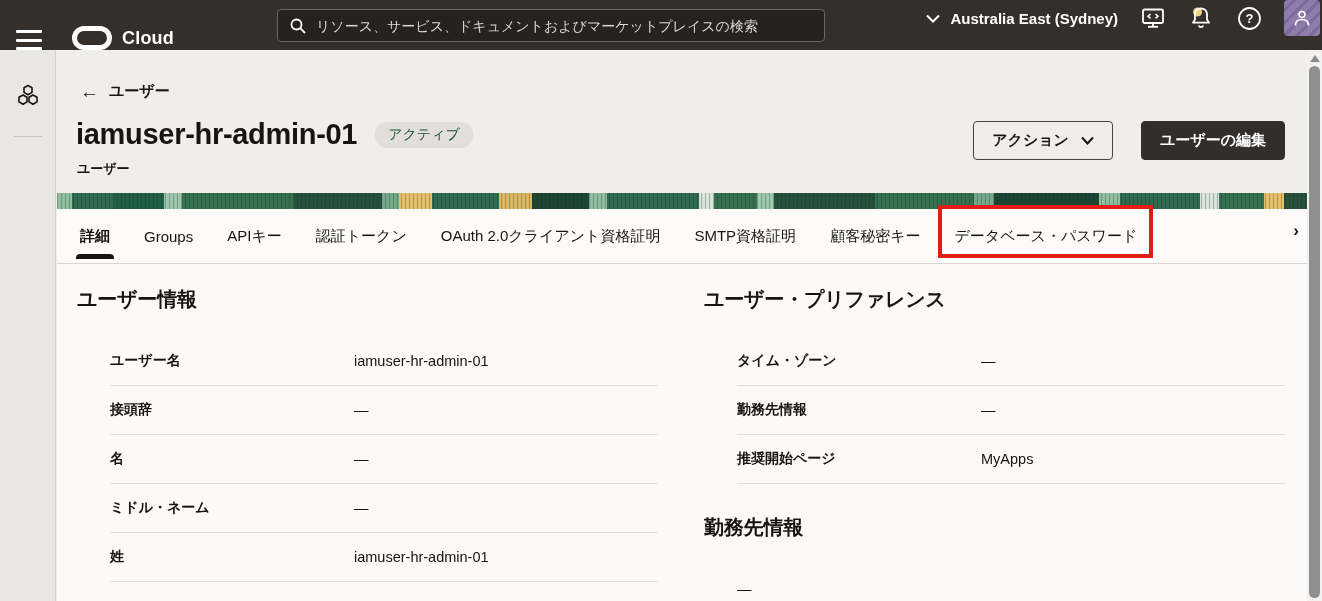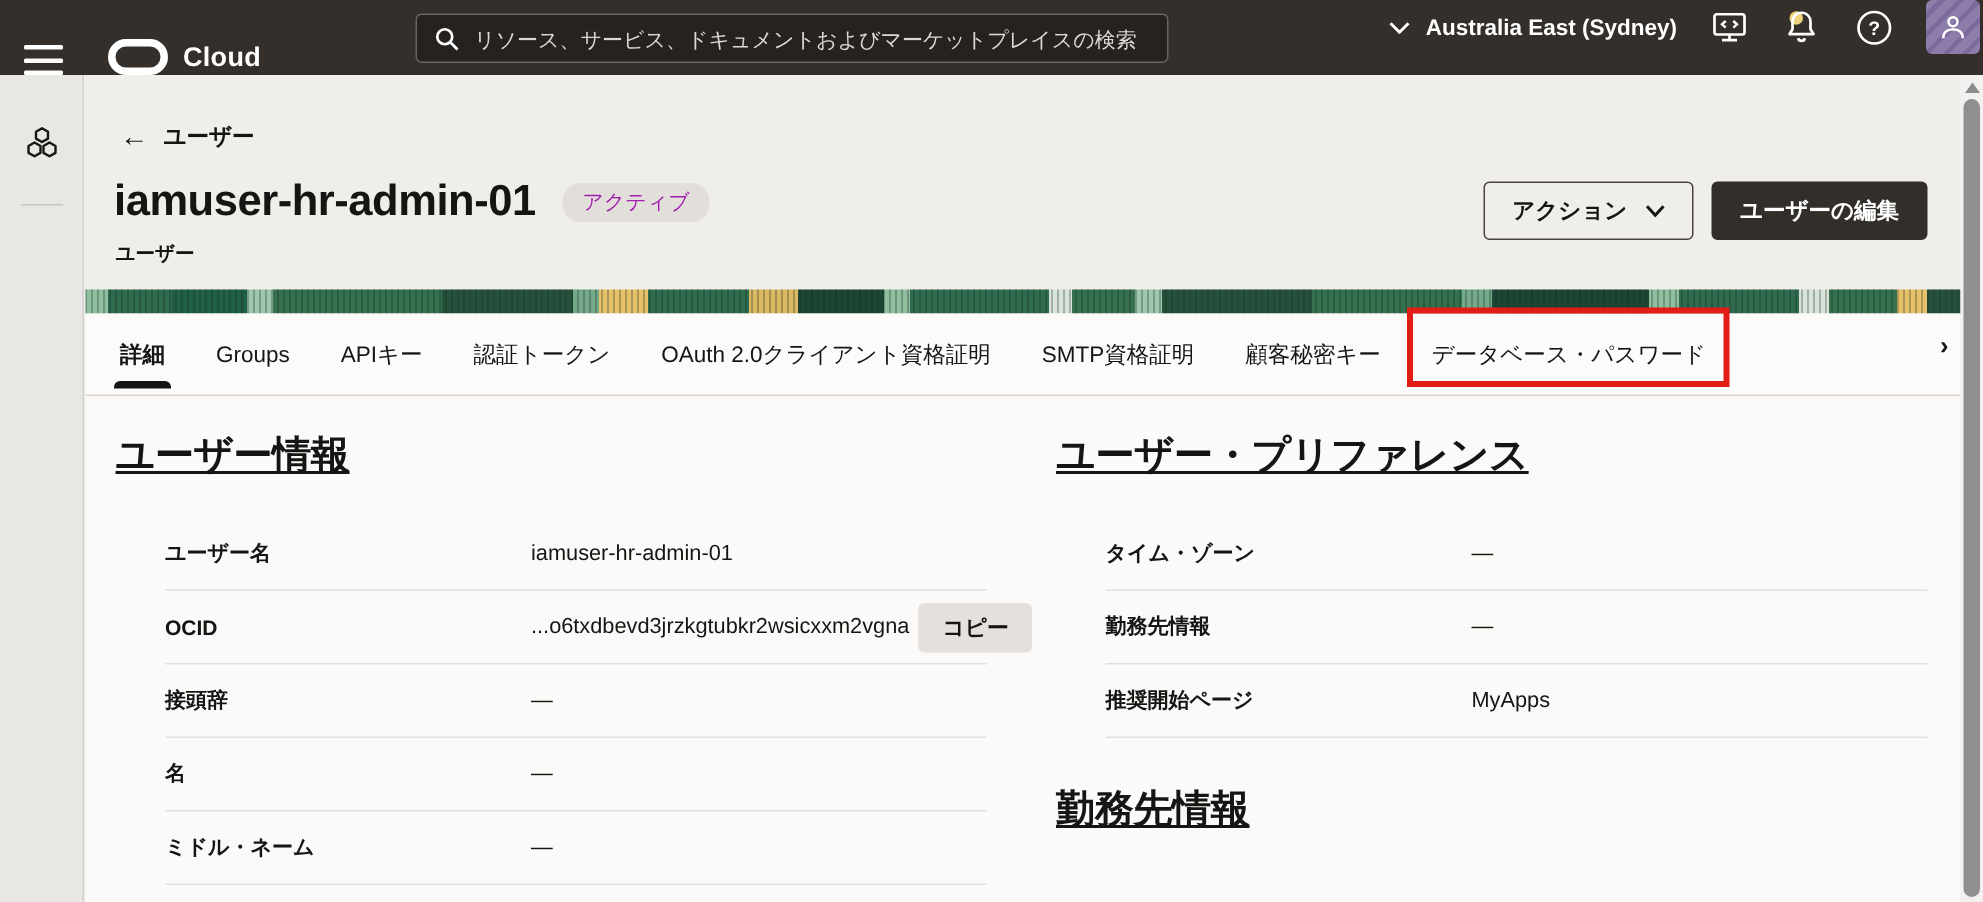--- a/index.html
+++ b/index.html
@@ -6,21 +6,21 @@
   html,body { width:1322px; height:601px; overflow:hidden; }
   body { font-family:"Liberation Sans","DejaVu Sans",sans-serif; background:#f1efec; color:#161513; }
 
   
   .topbar { position:absolute; top:0; left:0; width:1322px; height:50px; background:#342f2a; display:flex; align-items:flex-end; }
   .hamburger { width:28px; height:20px; margin-left:16px; display:flex; flex-direction:column; justify-content:space-between; cursor:pointer; }
   .hamburger span { display:block; height:3px; width:26px; background:#fff; border-radius:1px; }
   .brand { display:flex; align-items:center; margin-left:28px; }
   .oracle-o { width:40px; height:24px; border:5px solid #fff; border-radius:12px; }
   .brand-text { color:#fff; font-size:18px; font-weight:700; margin-left:10px; letter-spacing:.2px; }
-  .searchbox { position:absolute; left:277px; top:9px; width:502px; height:33px; background:#262220; border:1px solid #6b6560; border-radius:4px; display:flex; align-items:center; padding:0 12px; }
+  .searchbox { position:absolute; left:277px; top:9px; width:548px; height:33px; background:#262220; border:1px solid #6b6560; border-radius:4px; display:flex; align-items:center; padding:0 12px; }
   .searchbox svg { flex:none; }
   .searchbox input { background:transparent; border:none; outline:none; color:#e8e6e3; font-size:14px; margin-left:10px; width:100%; font-family:inherit; }
   .searchbox input::placeholder { color:#dcd9d5; opacity:1; }
   .topbar-right { position:absolute; right:2px; top:0; height:36px; display:flex; align-items:center; gap:22px; }
   .region { display:flex; align-items:center; gap:10px; color:#fff; font-size:15px; font-weight:700; cursor:pointer; }
   .tb-icon { width:26px; height:26px; display:flex; align-items:center; justify-content:center; cursor:pointer; position:relative; }
   .avatar { width:36px; height:36px; border-radius:4px; cursor:pointer; position:relative; overflow:hidden;
             background:repeating-linear-gradient(135deg,#8e7cab 0 6px,#7d6a9d 6px 9px); }
   .avatar svg { position:absolute; left:50%; top:50%; transform:translate(-50%,-50%); }
 
@@ -34,23 +34,23 @@
   .scroll-up { width:0; height:0; border-left:5px solid transparent; border-right:5px solid transparent; border-bottom:7px solid #8c8c8c; margin:5px auto 4px; }
   .scroll-thumb { width:11px; margin:0 auto; height:532px; background:#8f8f8f; border-radius:6px; }
 
   
   .main { position:absolute; top:50px; left:57px; right:15px; height:551px; background:#f0eeeb; }
   .page-head { position:relative; height:143px; }
   .back-row { position:absolute; left:23px; top:32px; display:flex; align-items:center; gap:10px; font-size:15px; font-weight:700; cursor:pointer; }
   .back-arrow { font-size:19px; line-height:1; }
   .title-row { position:absolute; left:19px; top:68px; display:flex; align-items:center; gap:18px; }
   .page-title { font-size:29px; font-weight:700; letter-spacing:-.3px; }
-  .status-badge { background:#e2dfdb; color:#a21caf; border-radius:12px; padding:4px 13px; font-size:14px; }
+  .status-badge { background:#e2dfdb; color:#14532d; border-radius:12px; padding:4px 13px; font-size:14px; }
   .page-sub { position:absolute; left:20px; top:110px; font-size:13px; font-weight:700; }
-  .head-buttons { position:absolute; right:22px; top:71px; display:flex; gap:12px; }
+  .head-buttons { position:absolute; right:22px; top:71px; display:flex; gap:28px; }
   .btn-outline { background:transparent; border:1px solid #474340; border-radius:4px; height:39px; padding:0 18px; font-size:15px; font-weight:700; color:#161513; display:flex; align-items:center; gap:12px; cursor:pointer; font-family:inherit; }
   .btn-dark { background:#322e2a; border:1px solid #322e2a; border-radius:4px; height:39px; padding:0 18px; font-size:15px; font-weight:700; color:#fff; display:flex; align-items:center; cursor:pointer; font-family:inherit; }
 
   
   .banner { position:relative; height:16px; width:100%;
     background-image:
       repeating-linear-gradient(90deg, rgba(20,40,30,.28) 0 1px, transparent 1px 4px),
       linear-gradient(90deg,
         #8fbf9f 0 1.2%, #2f6b4e 1.2% 4.6%, #206044 4.6% 8.6%, #9fc7ae 8.6% 10%,
         #35714f 10% 19%, #26513c 19% 26%, #74a98b 26% 27.4%, #e7c06a 27.4% 30%,
@@ -65,21 +65,21 @@
   .tabbar { position:relative; height:55px; background:#fcfbfa; border-bottom:1px solid #d9d6d2; display:flex; align-items:center; padding-left:23px; }
   .tab { position:relative; font-size:15px; color:#161513; margin-right:34px; height:43px; display:flex; align-items:center; cursor:pointer; white-space:nowrap; }
   .tab.active { font-weight:700; }
   .tab.active::after { content:""; position:absolute; left:-4px; right:-4px; bottom:-1px; height:5px; background:#161513; border-radius:4px 4px 0 0; }
   .red-box { position:absolute; left:-16px; right:-16px; top:-10px; bottom:0; border:4px solid #e11d16; pointer-events:none; }
   .tab-overflow { position:absolute; right:8px; top:0; height:43px; display:flex; align-items:center; font-size:17px; font-weight:700; cursor:pointer; }
 
   
   .content { position:relative; background:#fbfaf8; height:349px; display:flex; padding:18px 22px 0 20px; gap:46px; }
   .col { flex:1; min-width:0; }
-  .section-heading { font-size:26px; font-weight:700; margin:4px 0 24px; letter-spacing:-.2px;text-decoration:underline; }
+  .section-heading { font-size:20px; font-weight:700; margin:4px 0 24px; letter-spacing:-.2px; }
   .section-heading.work { margin-top:30px; margin-bottom:24px; }
   .row { display:flex; align-items:center; min-height:49px; border-bottom:1px solid #e2e0dd; padding:6px 0;margin-left:33px; }
   .row:first-of-type { border-top:none; }
   .row .label { flex:0 0 244px; font-size:14px; font-weight:700; }
   .row .value { font-size:14.5px; color:#161513; display:flex; align-items:center; flex:1; min-width:0; }
   .copy-btn { background:#e4e1dd; border:none; border-radius:4px; height:33px; padding:0 16px; margin-left:6px; font-size:14.5px; font-weight:700; color:#161513; cursor:pointer; font-family:inherit; flex:none; }
 </style>
 </head>
 <body>
 
@@ -210,27 +210,20 @@
   <div class="content">
 
     <div class="col">
       <div class="section-heading">ユーザー情報</div>
 
       <div class="row">
         <div class="label">ユーザー名</div>
         <div class="value">iamuser-hr-admin-01</div>
       </div>
       <div class="row">
-        <div class="label">OCID</div>
-        <div class="value">
-          <span>...o6txdbevd3jrzkgtubkr2wsicxxm2vgna</span>
-          <button class="copy-btn">コピー</button>
-        </div>
-      </div>
-      <div class="row">
         <div class="label">接頭辞</div>
         <div class="value">—</div>
       </div>
       <div class="row">
         <div class="label">名</div>
         <div class="value">—</div>
       </div>
       <div class="row">
         <div class="label">ミドル・ネーム</div>
         <div class="value">—</div>

